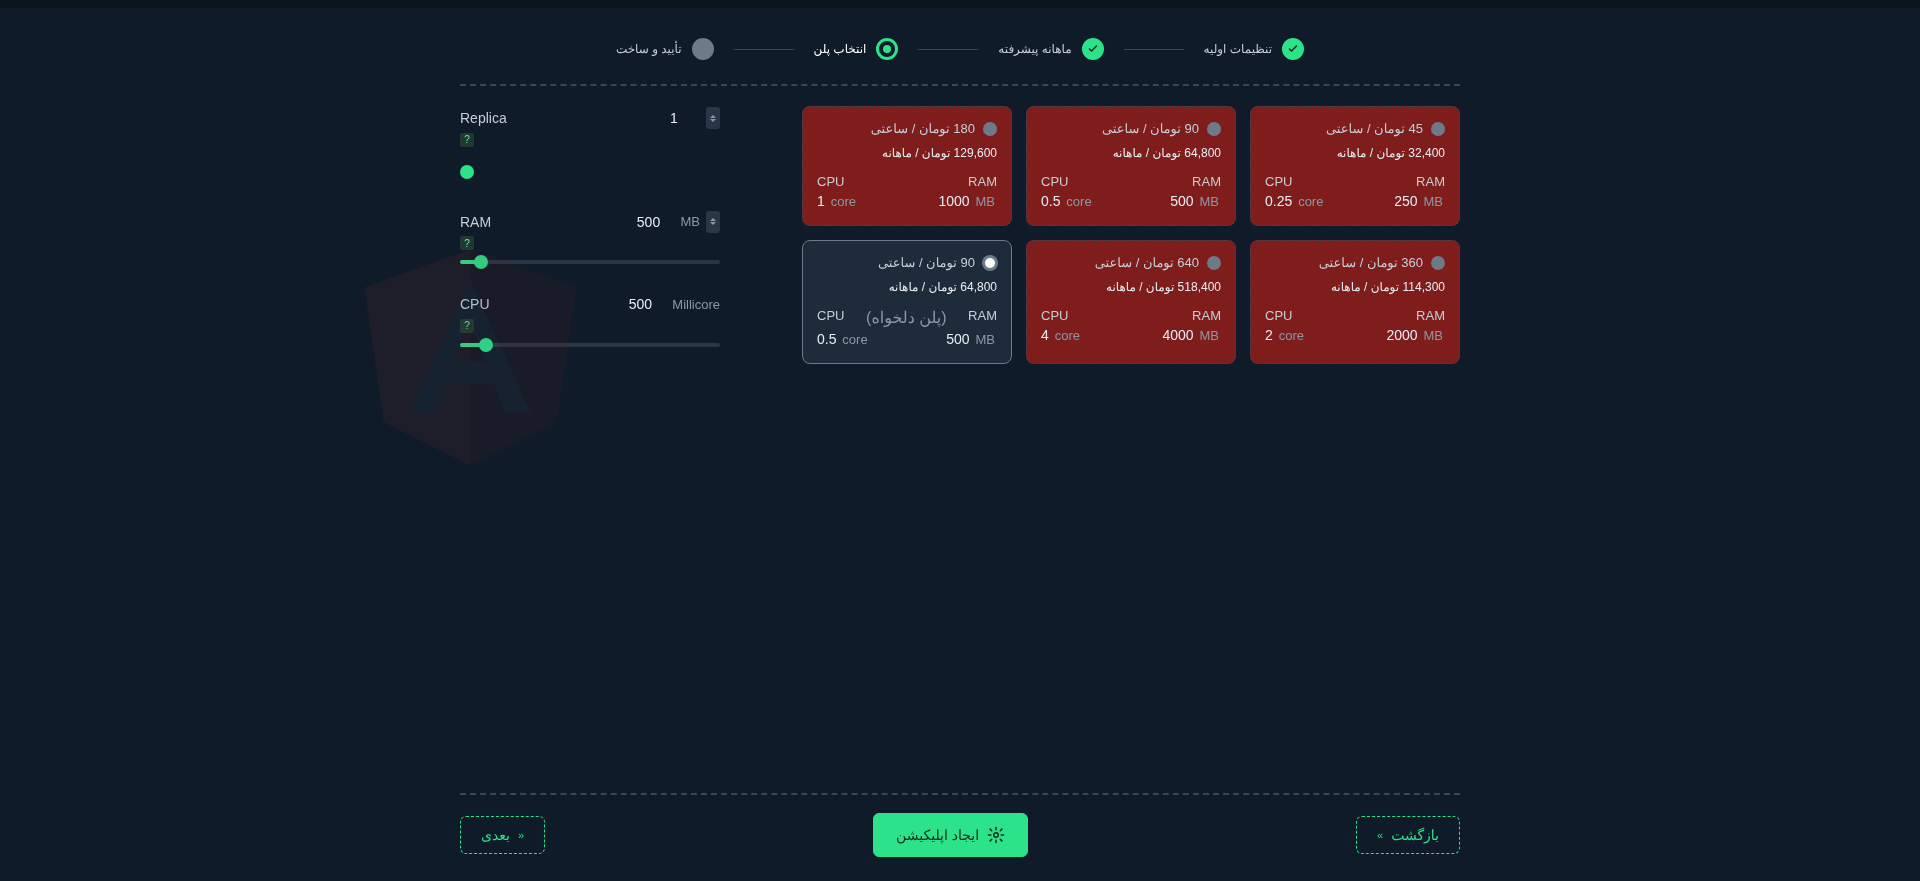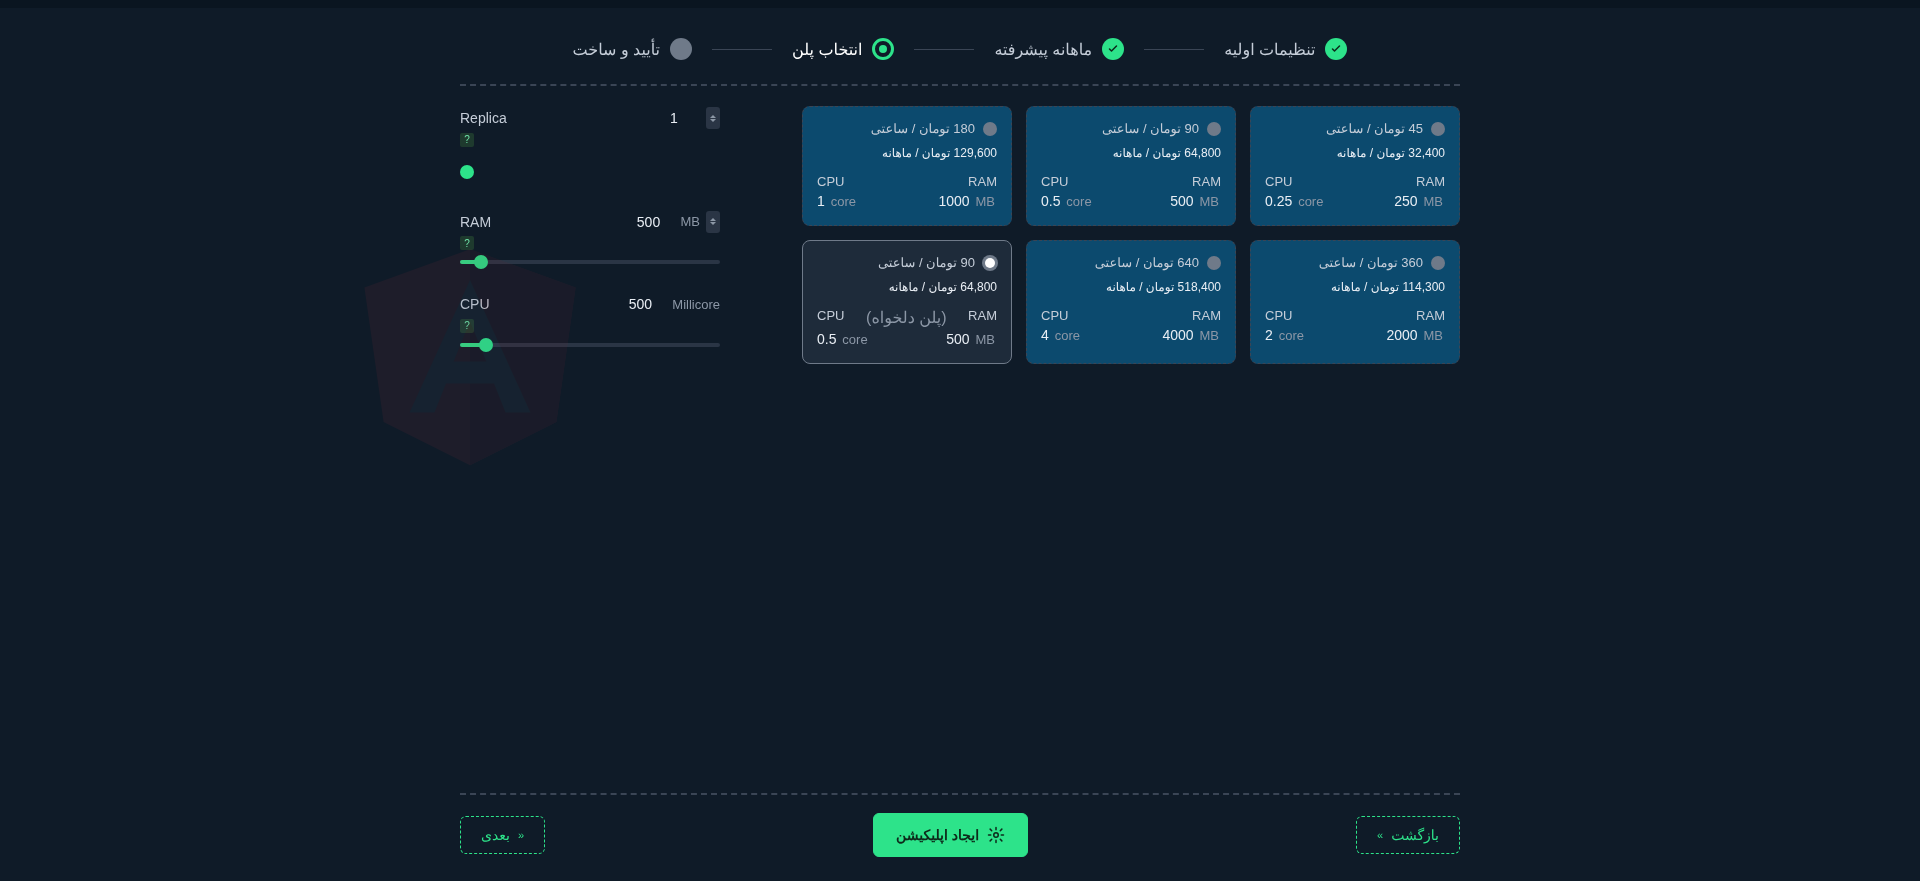--- a/index.html
+++ b/index.html
@@ -30,38 +30,38 @@
 }
 .step { display: flex; align-items: center; gap: 10px; direction: rtl; }
 .step-circle {
   width: 22px; height: 22px; border-radius: 50%;
   display: inline-flex; align-items: center; justify-content: center;
 }
 .step-circle.done { background: #2de38a; color: #0d2a1a; font-weight: bold; }
 .step-circle.current { border: 3px solid #2de38a; background: transparent; position: relative; }
 .step-circle.current::after { content: ""; width: 8px; height: 8px; border-radius: 50%; background: #2de38a; }
 .step-circle.pending { background: #6f7a89; }
-.step-label { font-size: 16px; color: #c5cdd8; }
+.step-label { font-size: 12px; color: #c5cdd8; }
 .step-label.current { color: #ffffff; font-weight: 400; }
 .step-sep { width: 60px; height: 0; border-top: 1px solid #3a4555; }
 .dashed-hr { border: 0; border-top: 2px dashed #3a4555; margin-bottom: 20px; }
 
 .content { display: flex; direction: rtl; gap: 80px; }
 .plans { flex: 1; }
 .plan-grid {
   display: grid;
   grid-template-columns: repeat(3, 210px);
   gap: 14px;
   direction: rtl;
 }
 .plan {
   border: 1.5px dashed #3a4555;
   border-radius: 8px;
   padding: 14px 14px 16px 14px;
-  background: #0c4a6e;
+  background: #7f1d1d;
   cursor: pointer;
   direction: rtl;
 }
 .plan.selected {
   border: 1.5px solid #6f7a89;
   background: #1e2b3a;
 }
 .plan-top { display: flex; align-items: center; gap: 8px; direction: rtl; margin-bottom: 10px; }
 .radio {
   width: 14px; height: 14px; border-radius: 50%;
@@ -113,21 +113,21 @@
   transform: translateX(-50%);
   width: 1000px;
 }
 .footer-dash { border:0; border-top:2px dashed #3a4555; margin-bottom:18px; }
 .footer-row { display:flex; justify-content:space-between; align-items:center; direction: rtl; }
 .btn {
   display:inline-flex; align-items:center; gap:8px;
   padding: 10px 20px; border-radius:6px; font-size:14px; cursor:pointer;
   border:1.5px dashed #2de38a; background:transparent; color:#2de38a;
 }
-.btn.primary { background:#2de38a; color:#0d2a1a; border:1.5px solid #2de38a; font-weight:700; padding:12px 22px; }
+.btn.primary { background:#2de38a; color:#0d2a1a; border:1.5px solid #2de38a; font-weight:400; padding:12px 22px; }
 .btn .chev { font-size:11px; }
 .gear { width:18px; height:18px; }
 </style>
 </head>
 <body>
 
 <div class="topbar"></div>
 
 <div class="container">
   <div class="stepper">

